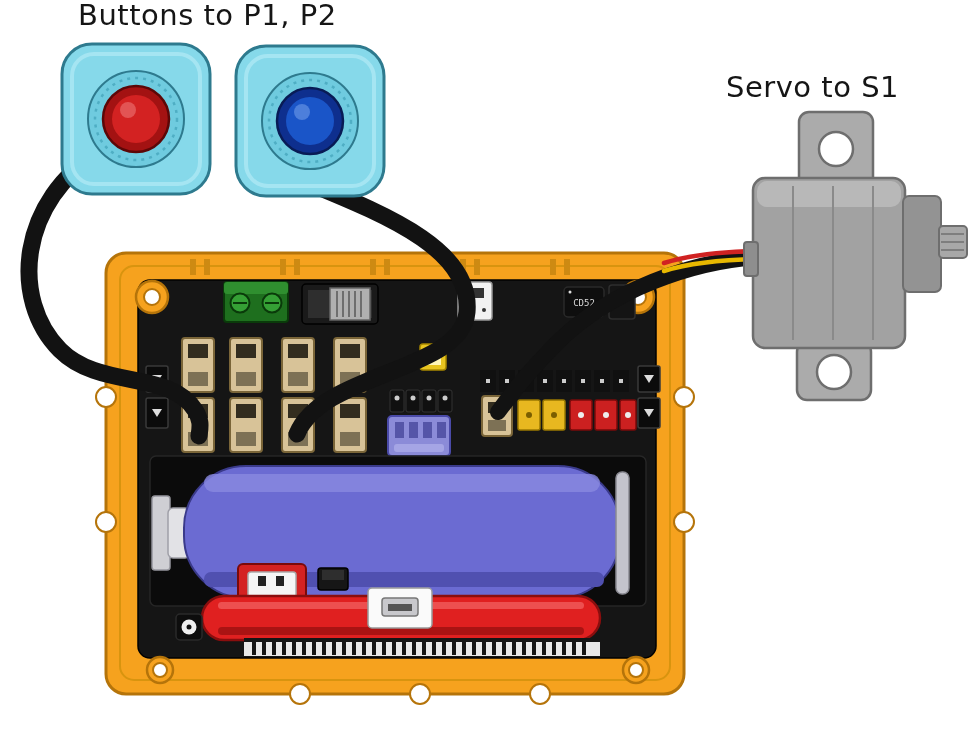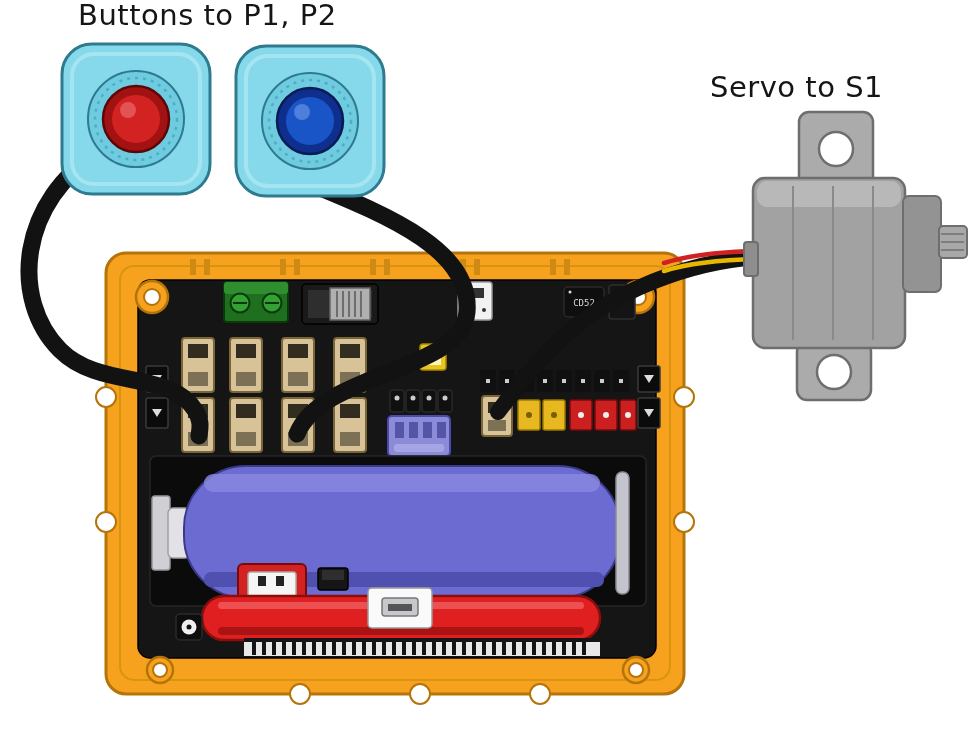--- a/index.html
+++ b/index.html
@@ -1,21 +1,21 @@
 <!DOCTYPE html>
 <html><head>
 <meta charset="utf-8">
 <style>
   html,body{margin:0;padding:0;background:#fff;}
   .stage{position:relative;width:975px;height:730px;background:#fff;overflow:hidden;
          font-family:"DejaVu Sans","Liberation Sans",sans-serif;}
   .stage svg{position:absolute;left:0;top:0;}
   .fig-label{position:absolute;color:#151515;font-size:29px;letter-spacing:0.5px;white-space:nowrap;}
   #label-buttons{left:78px;top:-2px;}
-  #label-servo{left:710px;top:70px;}
+  #label-servo{left:726px;top:70px;}
 </style>
 </head>
 <body>
 
 <div class="stage">
 
 <svg width="975" height="730" viewBox="0 0 975 730">
 
   <g>
 

